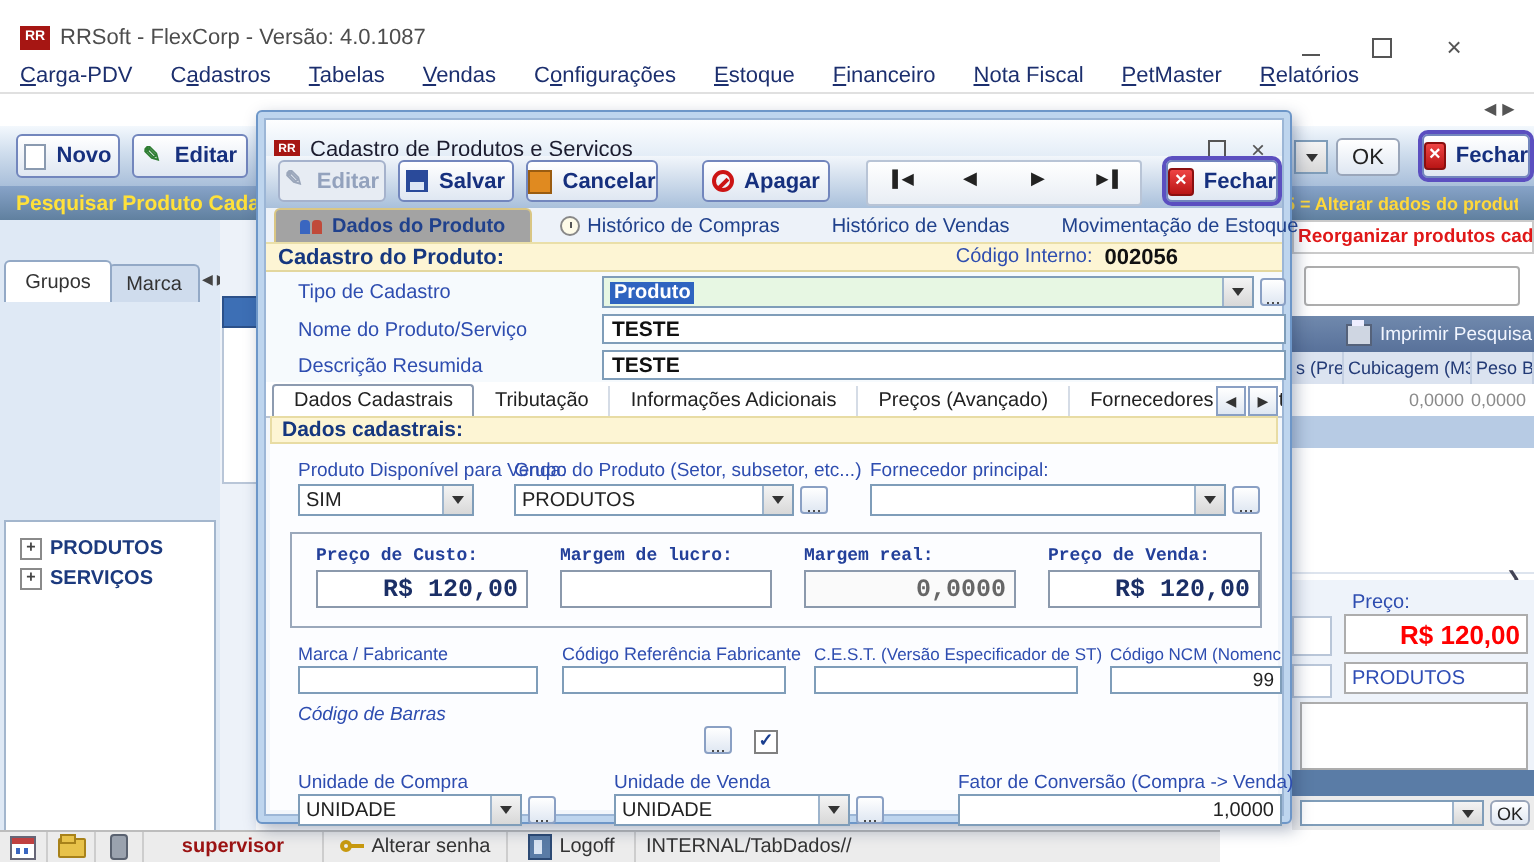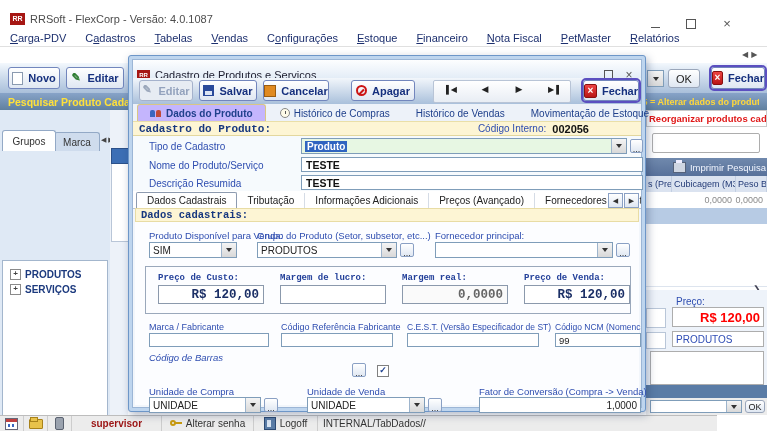--- a/index.html
+++ b/index.html
@@ -105,26 +105,26 @@
   .dlg-titlebar{position:absolute;left:0;top:0;right:0;height:30px;
       background:linear-gradient(#fdfeff,#d4e2f2);display:flex;align-items:center;
       padding:0 4px;gap:5px;box-sizing:border-box;border-bottom:1px solid #c2d3e6;}
   .dlg-title{font-size:11px;color:#1c1c2e;flex:1;}
   .dlg-toolbar{position:absolute;left:0;top:18px;right:0;height:26px;
       background:linear-gradient(#f2f6fb,#a9c0db);}
   .dlg-tabs{position:absolute;left:0;top:44px;right:0;height:17px;background:#edf2f9;
       border-bottom:1px solid #cdd8e6;display:flex;align-items:flex-end;padding-left:4px;gap:2px;}
   .dtab{display:flex;align-items:center;gap:4px;height:16px;padding:0 12px;
       font-size:10px;color:#20418c;white-space:nowrap;}
-  .dtab.active{background:#c4b5fd;border:1px solid #d9c684;border-bottom:none;
+  .dtab.active{background:#a3a3a3;border:1px solid #d9c684;border-bottom:none;
       border-radius:3px 3px 0 0;font-weight:bold;}
   .dlg-secheader{position:absolute;left:0;top:61px;right:0;height:15px;background:#fdf5d4;
       border-top:1px solid #eadfa8;border-bottom:1px solid #e3d79e;display:flex;
       align-items:center;padding:0 6px;box-sizing:border-box;}
-  .sec-title{color:#16377f;font-weight:bold;font-size:11px;flex:1;font-family:Liberation Mono, monospace;}
+  .sec-title{color:#16377f;font-weight:bold;font-size:11px;flex:1;}
   .blbl{color:#2e4db0;font-size:10px;white-space:nowrap;}
   .dlg-form{position:absolute;left:0;top:76px;right:0;height:55px;background:#f6fafd;}
   .tinput{background:#fff;border:1px solid #7f9db9;box-sizing:border-box;font-size:10.5px;
       font-weight:bold;color:#111;display:flex;align-items:center;padding-left:4px;}
   .hl{background:#2f64c0;color:#fff;padding:0 2px;}
   .dlg-subtabs{position:absolute;left:0;top:131px;right:0;height:17px;background:#fff;
       border-bottom:1px solid #b9c4d4;display:flex;align-items:flex-end;overflow:hidden;
       padding-left:3px;}
   .stab{font-size:10px;color:#222;padding:2px 10px;border-right:1px solid #d5dce6;
       white-space:nowrap;}
@@ -185,21 +185,21 @@
   .i-folder::before{content:"";position:absolute;left:0;top:-3px;width:6px;height:3px;background:#e8c24a;border:1px solid #a8821a;}
   .i-phone{width:7px;height:11px;background:#9aa2ae;border:1px solid #5a6270;border-radius:2px;}
   .i-logoff{width:10px;height:11px;background:#5a7ca6;border:1px solid #2c4a74;}
   .i-logoff::after{content:"";position:absolute;left:2px;top:2px;width:4px;height:7px;background:#d8e4f2;}
   .nav-glyph{font-size:9px;color:#222;}
   .navbar-left::before{content:"\258C\25C0";font-size:8px;letter-spacing:-1px;}
   .navbar-prev::before{content:"\25C0";}
   .navbar-next::before{content:"\25B6";}
   .navbar-last::before{content:"\25B6\2590";font-size:8px;letter-spacing:-1px;}
 
-  .statusbar{left:0;top:415px;width:717px;height:16px;background:#ececec;
+  .statusbar{left:0;top:415px;width:610px;height:16px;background:#ececec;
       border-top:1px solid #bdbdbd;display:flex;align-items:center;box-sizing:border-box;}
   .sb-cell{height:100%;display:flex;align-items:center;justify-content:center;gap:4px;
       border-right:1px solid #cdcdcd;box-sizing:border-box;font-size:10px;color:#333;}
 </style>
 </head>
 <body>
 
 <div id="screen">
 
   <div class="abs titlebar">
@@ -503,21 +503,21 @@
 
         <div class="field abs" style="left:14px;top:111px;width:120px;height:14px;border-color:#7f9db9;">
             <span></span>
           </div>
         <div class="field abs" style="left:146px;top:111px;width:112px;height:14px;border-color:#7f9db9;">
             <span></span>
           </div>
         <div class="field abs" style="left:272px;top:111px;width:132px;height:14px;border-color:#7f9db9;">
             <span></span>
           </div>
-        <div class="field abs" style="left:420px;top:111px;width:86px;height:14px;border-color:#7f9db9;font-size:9.5px;">
+        <div class="field abs" style="left:420px;top:111px;width:86px;height:14px;border-color:#7f9db9;font-size:9.5px;justify-content:flex-end;">
             <span>99</span>
           </div>
 
         <span class="abs blbl" style="left:14px;top:130px;font-size:9.5px;font-style:italic;">Código de Barras</span>
         <div class="dots abs" style="left:217px;top:141px;width:14px;height:14px;">
             <span>...</span>
           </div>
         <span class="cb abs" style="left:242px;top:143px;"></span>
 
         <span class="abs blbl" style="left:14px;top:164px;font-size:9.5px;">Unidade de Compra</span>

